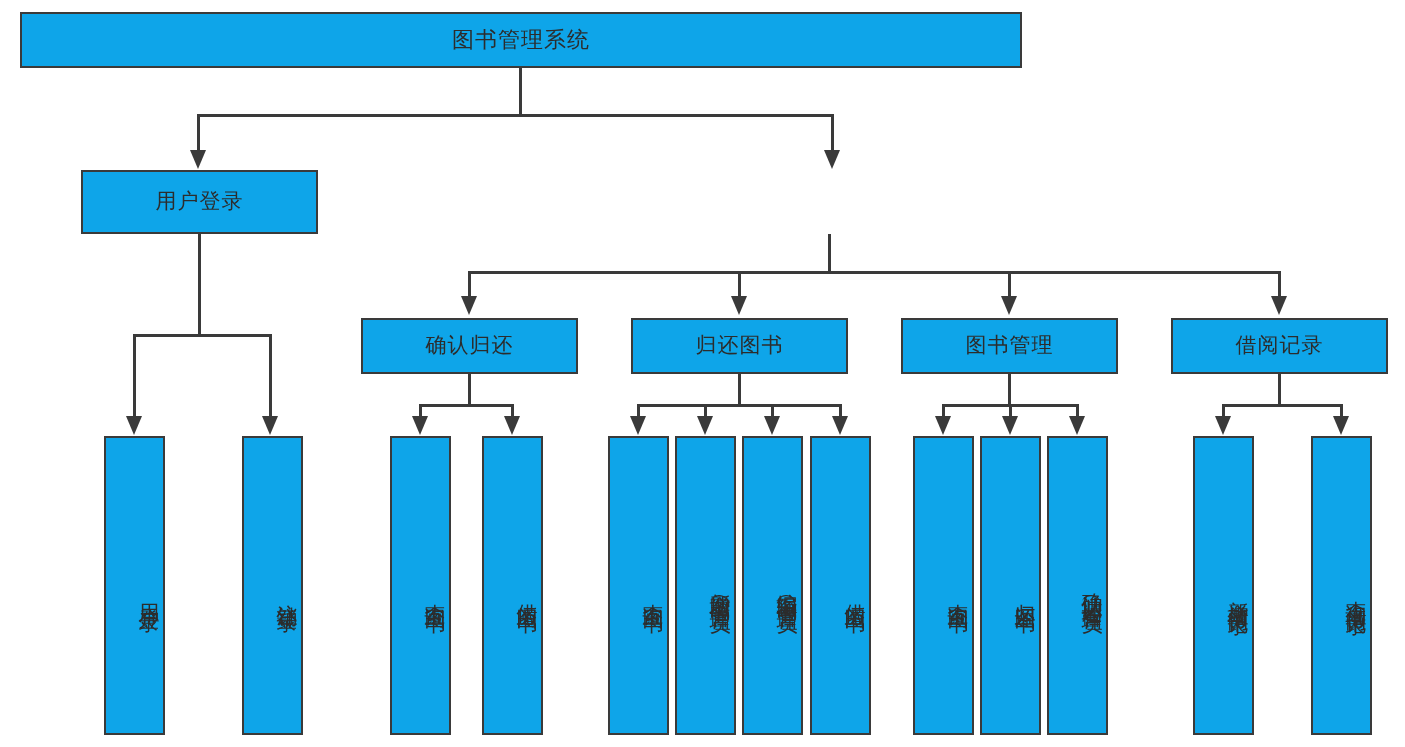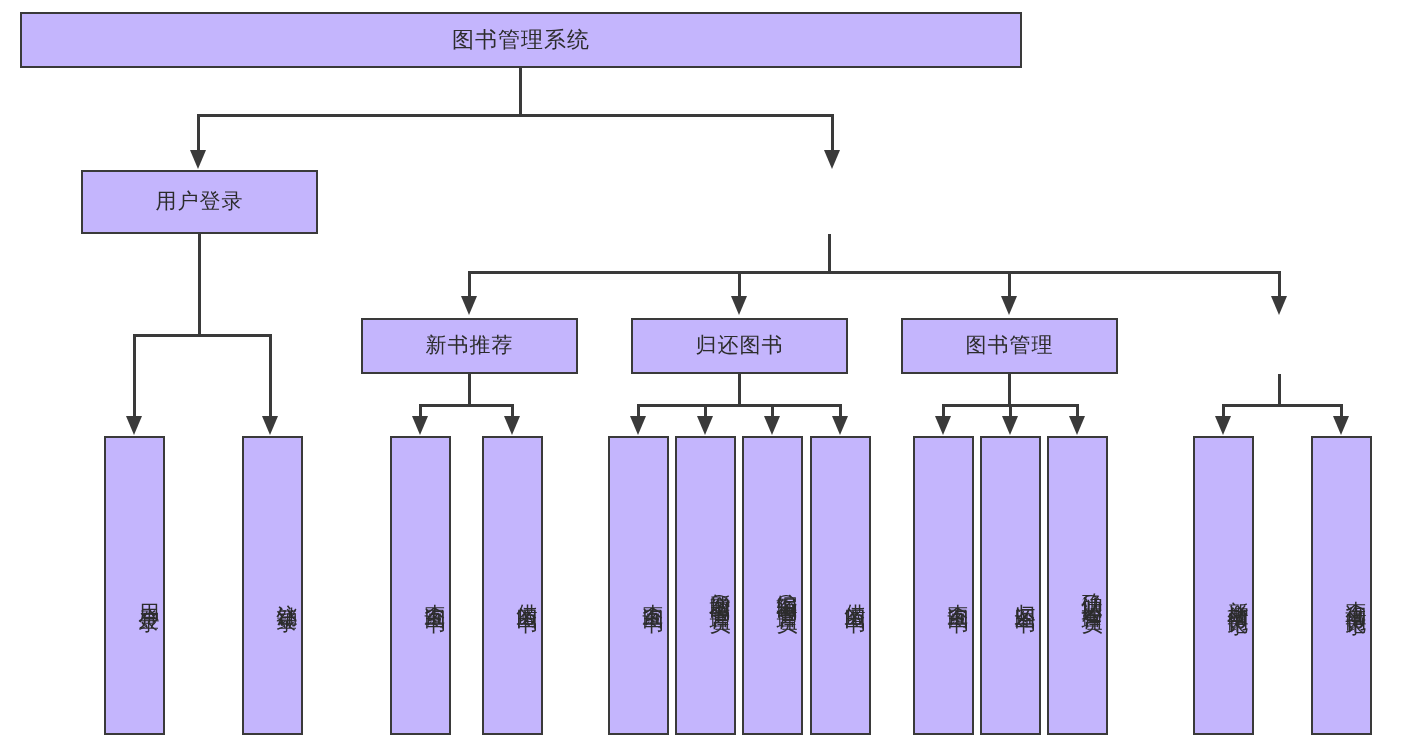--- a/index.html
+++ b/index.html
@@ -13,21 +13,21 @@
     width:1405px;
     height:747px;
     background:#ffffff;
     overflow:hidden;
   }
   
   .node{
     position:absolute;
     box-sizing:border-box;
     border:2.5px solid #3a3a3a;
-    background:#c4b5fd;
+    background:#0ea5e9;
     display:flex;
     align-items:center;
     justify-content:center;
     color:#2c2c2c;
     letter-spacing:1px;
   }
   .node.horiz{
     font-size:21px;
     line-height:1.2;
   }
@@ -102,23 +102,24 @@
   <div class="hline" style="left:468px;top:271px;width:811px;"></div>
   <div class="vline" style="left:468px;top:271px;height:27px;"></div>
   <div class="arrow" style="left:461px;top:296px;"></div>
   <div class="vline" style="left:738px;top:271px;height:27px;"></div>
   <div class="arrow" style="left:731px;top:296px;"></div>
   <div class="vline" style="left:1008px;top:271px;height:27px;"></div>
   <div class="arrow" style="left:1001px;top:296px;"></div>
   <div class="vline" style="left:1278px;top:271px;height:27px;"></div>
   <div class="arrow" style="left:1271px;top:296px;"></div>
 
-  <div class="node horiz" style="left:361px;top:318px;width:217px;height:56px;">新书推荐</div>
+  <div class="node horiz" style="left:361px;top:318px;width:217px;height:56px;">确认归还</div>
   <div class="node horiz" style="left:631px;top:318px;width:217px;height:56px;">归还图书</div>
   <div class="node horiz" style="left:901px;top:318px;width:217px;height:56px;">图书管理</div>
+  <div class="node horiz" style="left:1171px;top:318px;width:217px;height:56px;">借阅记录</div>
 
   <div class="vline" style="left:468px;top:374px;height:32px;"></div>
   <div class="hline" style="left:419px;top:404px;width:94px;"></div>
   <div class="vline" style="left:419px;top:404px;height:14px;"></div>
   <div class="arrow" style="left:412px;top:416px;"></div>
   <div class="vline" style="left:511px;top:404px;height:14px;"></div>
   <div class="arrow" style="left:504px;top:416px;"></div>
 
   <div class="vline" style="left:738px;top:374px;height:32px;"></div>
   <div class="hline" style="left:637px;top:404px;width:203px;"></div>

